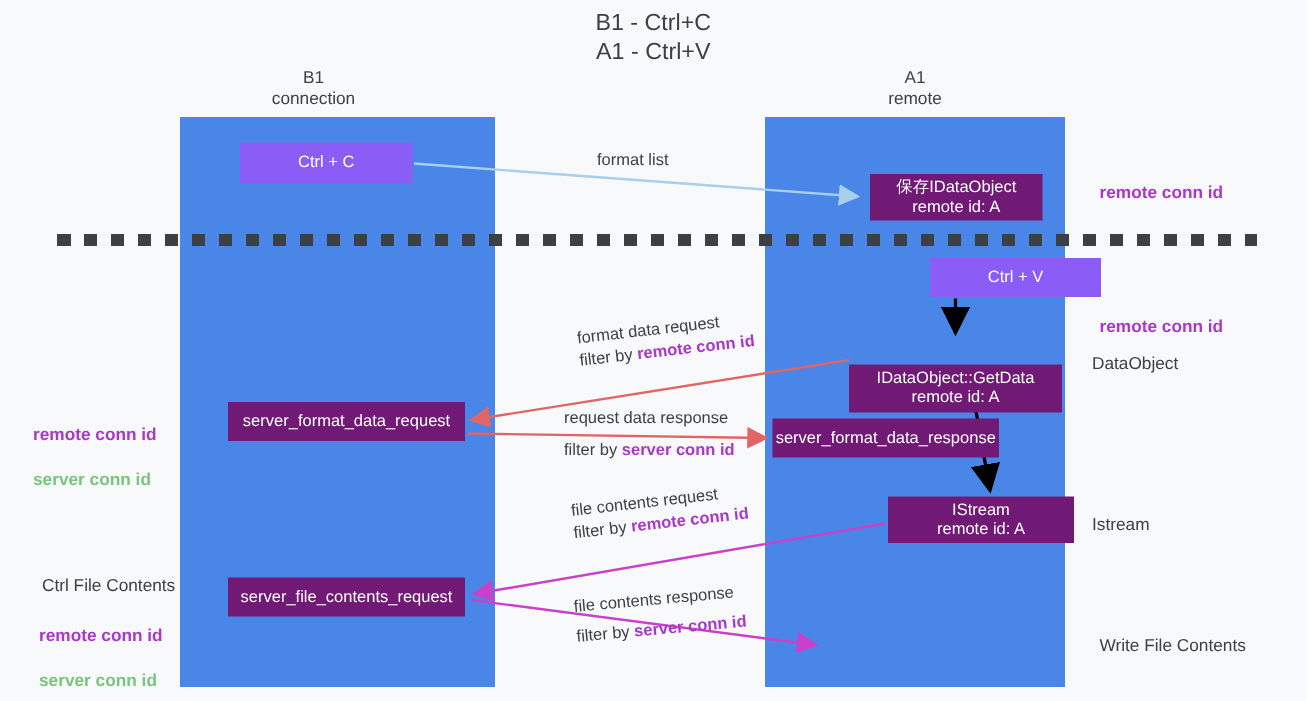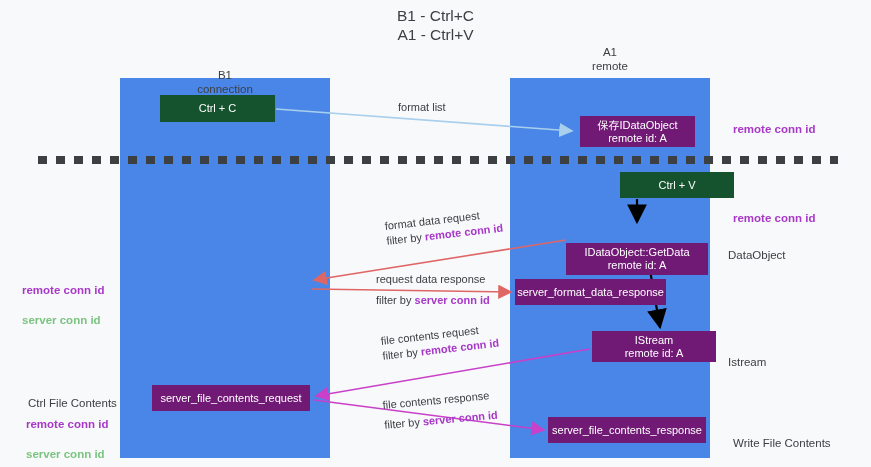--- a/index.html
+++ b/index.html
@@ -21,30 +21,30 @@
   
   .doc-title{
     position:absolute;left:0;top:6px;width:871px;
     text-align:center;font-size:15.5px;line-height:19px;color:#3c4043;
     white-space:pre-line;
   }
   .lane-head{
     position:absolute;text-align:center;font-size:11.5px;line-height:13.5px;
     color:#3c4043;white-space:pre-line;
   }
-  .head-b1{left:120px;top:46px;width:210px;margin-top:23px;}
+  .head-b1{left:104px;top:46px;width:210px;}
   .head-a1{left:510px;top:46px;width:200px;}
 
   
   .box{
     position:absolute;display:flex;align-items:center;justify-content:center;
     text-align:center;color:#ffffff;font-size:11px;line-height:13px;
     white-space:pre-line;box-sizing:border-box;padding:2px 4px;
   }
-  .box.green{background:#14532d;}
+  .box.green{background:#8b5cf6;}
   .box.orange{background:#f9b champ;}
   .box.orange{background:#701a75;}
 
   .b-ctrlc{left:160px;top:95px;width:115px;height:27px;}
   .b-save{left:580px;top:116px;width:115px;height:31px;}
   .b-ctrlv{left:580px;top:172px;width:114px;height:26px;margin-left:40px;}
   .b-getdata{left:566px;top:227px;width:142px;height:32px;margin-top:16px;}
   .b-sfdreq{left:152px;top:268px;width:158px;height:26px;}
   .b-sfdres{left:515px;top:279px;width:151px;height:26px;}
   .b-istream{left:592px;top:331px;width:124px;height:31px;}
@@ -54,21 +54,21 @@
   
   .dashed-sep{
     position:absolute;left:38px;top:156px;width:800px;height:8px;
     background-image:repeating-linear-gradient(to right,#3c4043 0 9px,rgba(0,0,0,0) 9px 18px);
   }
 
   
   .note{position:absolute;font-size:11.5px;line-height:15px;white-space:pre-line;}
   .note.bold{font-weight:bold;}
   .note.purple{color:#a838c8;}
-  .note.grey{color:#3c4043;margin-top:12px;}
+  .note.grey{color:#3c4043;}
 
   .n-rc1{left:733px;top:122px;}
   .n-rc2{left:733px;top:211px;}
   .n-dataobject{left:728px;top:236px;}
   .n-istream{left:728px;top:343px;}
   .n-write{left:733px;top:424px;}
   .n-left1{left:22px;top:268px;text-align:left;}
   .n-readfile{left:28px;top:384px;}
   .n-left2{left:26px;top:402px;}
 
@@ -141,25 +141,25 @@
   </svg>
 
   <div class="dashed-sep"></div>
 
   <div class="box green b-ctrlc">Ctrl + C</div>
   <div class="box orange b-save">保存IDataObject
 remote id: A</div>
   <div class="box green b-ctrlv">Ctrl + V</div>
   <div class="box orange b-getdata">IDataObject::GetData
 remote id: A</div>
+  <div class="box orange b-sfdreq">server_format_data_request</div>
   <div class="box orange b-sfdres">server_format_data_response</div>
   <div class="box orange b-istream">IStream
 remote id: A</div>
   <div class="box orange b-sfcreq">server_file_contents_request</div>
-  <div class="box orange b-sfcres">server_file_contents_response</div>
 
   <div class="elabel l-formatlist">
     <span>format list</span>
   </div>
 
   <div class="elabel l-fdreq">
     <span class="hl-line2">format data request</span>
     <span class="hl-line2"><span>filter by </span><span class="hl-purple">remote conn id</span></span>
   </div>
 

